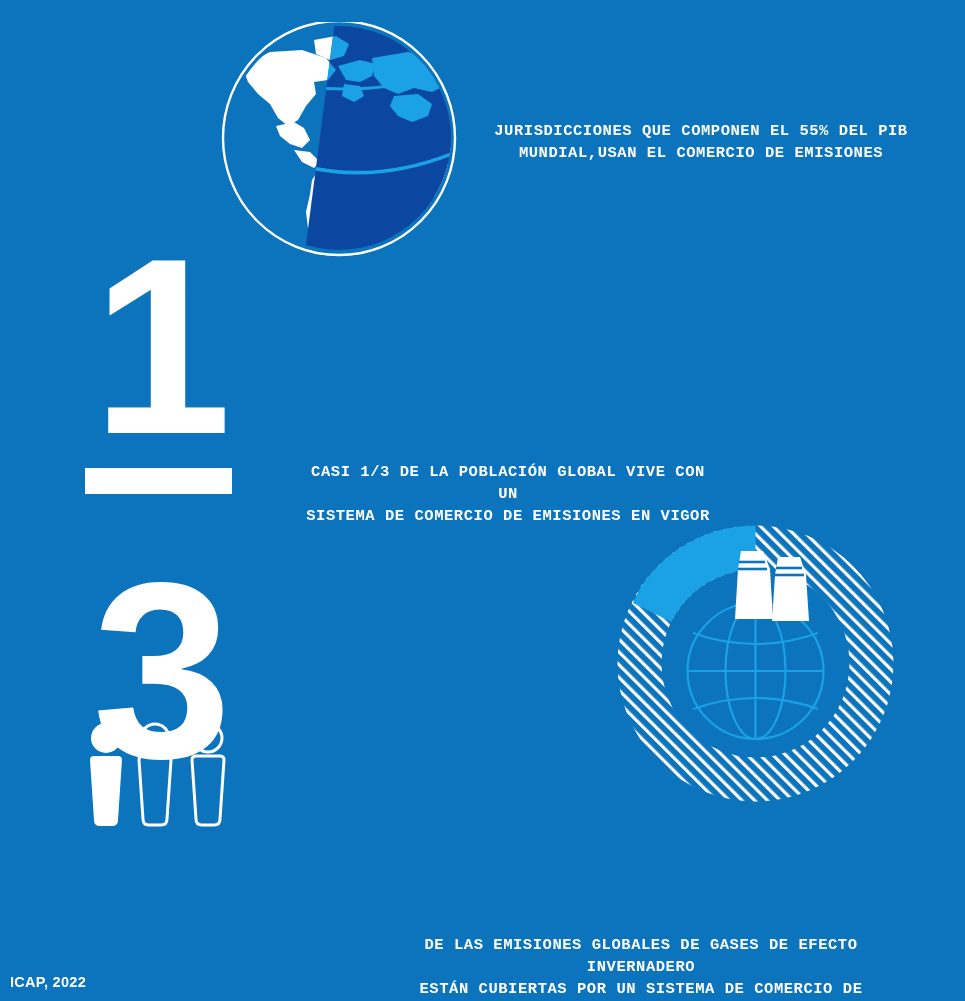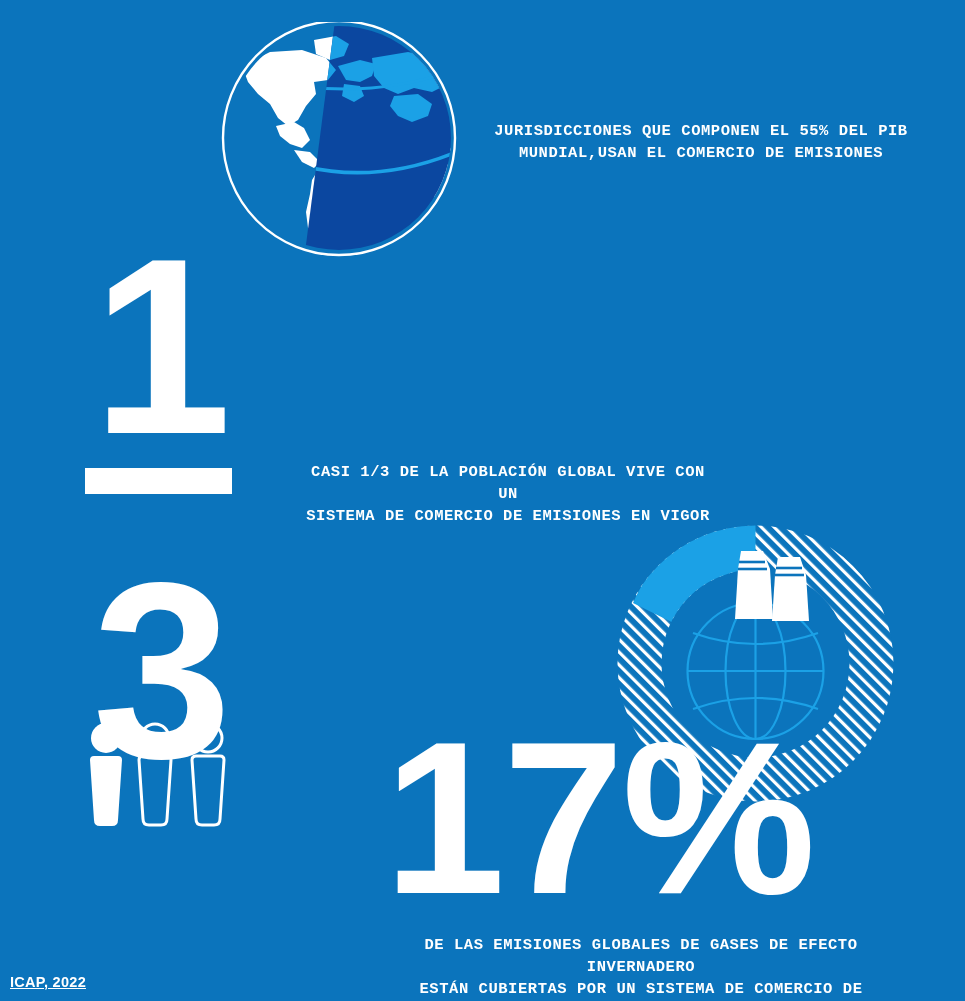--- a/index.html
+++ b/index.html
@@ -122,21 +122,20 @@
   
   #source-credit {
     position: absolute;
     left: 10px;
     top: 974px;
     color: #ffffff;
     font-family: "Liberation Sans", sans-serif;
     font-weight: bold;
     font-size: 14.5px;
     letter-spacing: 0.02em;
-    text-decoration: underline;
   }
 </style>
 </head>
 <body>
 
 <div id="infographic">
 
   <div class="globe-wrap">
     <svg width="252" height="252" viewBox="0 0 252 252" xmlns="http://www.w3.org/2000/svg">
       <defs>
@@ -284,20 +283,19 @@
       </g>
       <g stroke="#0b74bc" stroke-width="2.6">
         <line x1="126" y1="41" x2="152" y2="41"></line>
         <line x1="125" y1="48" x2="154" y2="48"></line>
         <line x1="163" y1="47" x2="189" y2="47"></line>
         <line x1="162" y1="54" x2="191" y2="54"></line>
       </g>
     </svg>
   </div>
 
-  <div id="stat-17" class="stat-number">17%</div>
 
   <div id="caption-emissions" class="caption">DE LAS EMISIONES GLOBALES DE GASES DE EFECTO INVERNADERO
 ESTÁN CUBIERTAS POR UN SISTEMA DE COMERCIO DE EMISIONES</div>
 
   <div id="source-credit">ICAP, 2022</div>
 
 </div>
 
 </body></html>

